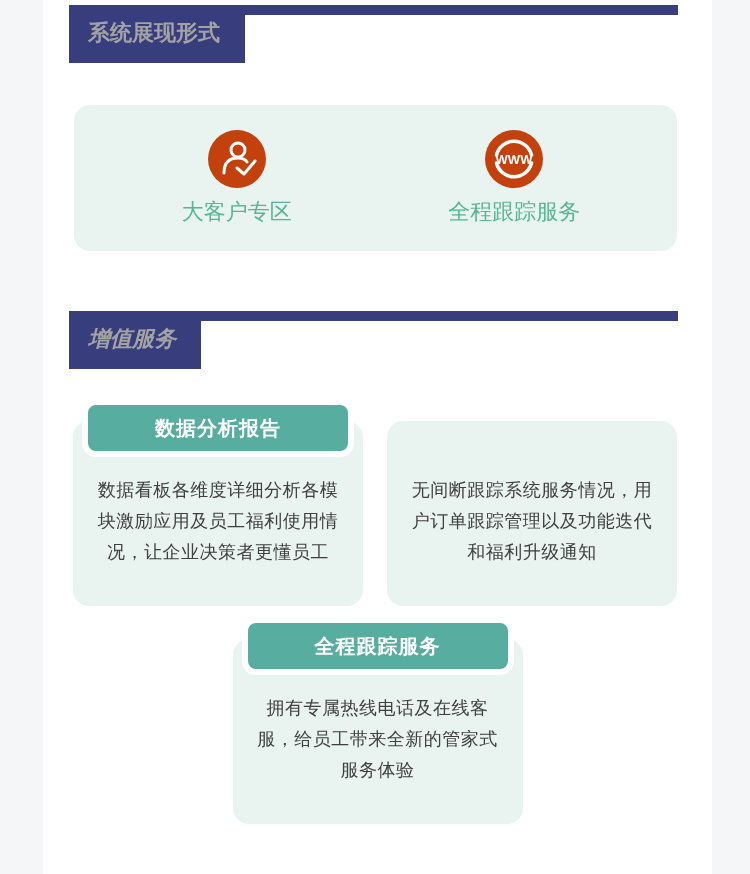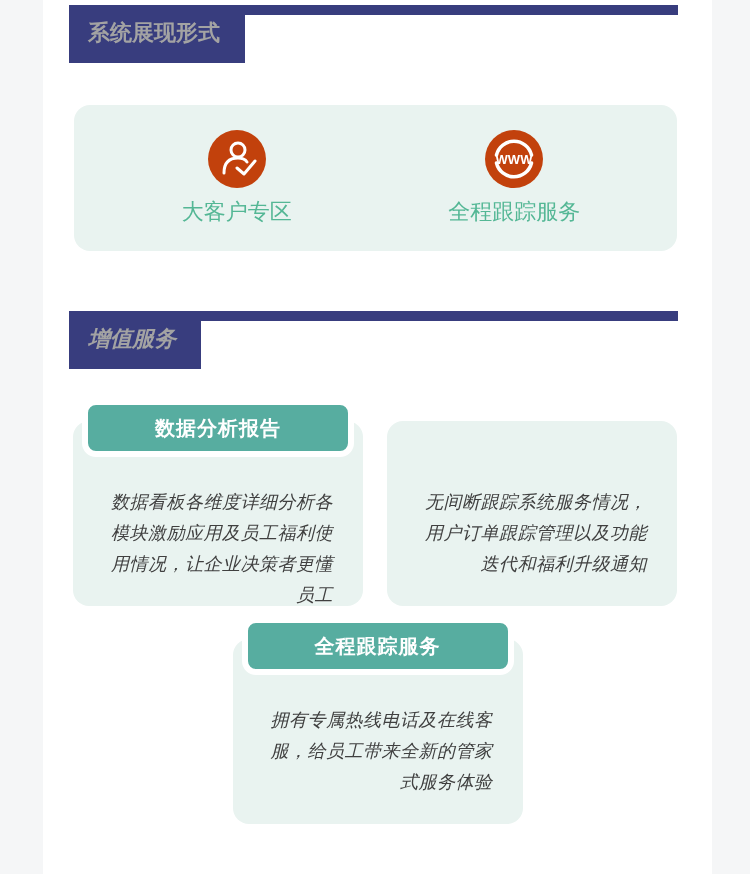--- a/index.html
+++ b/index.html
@@ -54,21 +54,21 @@
   .card-center-wrap .service-card { flex:none; width:290px; }
   .pill {
     position:absolute; top:-22px; left:50%; margin-left:-136px;
     width:260px; height:46px;
     background:#57ada0; border:6px solid #ffffff; border-radius:14px;
     color:#ffffff; font-size:20px; font-weight:bold;
     text-align:center; line-height:46px; letter-spacing:1px;
   }
   .service-desc {
     font-size:18px; line-height:31px; color:#404040;
-    text-align:right; letter-spacing:0.5px; margin:12px;font-style:italic;
+    text-align:center; letter-spacing:0.5px; margin:0;
   }
 </style>
 </head>
 <body>
 
 <div class="page">
   <div class="side-strip left"></div>
   <div class="side-strip right"></div>
 
   <div class="content">

